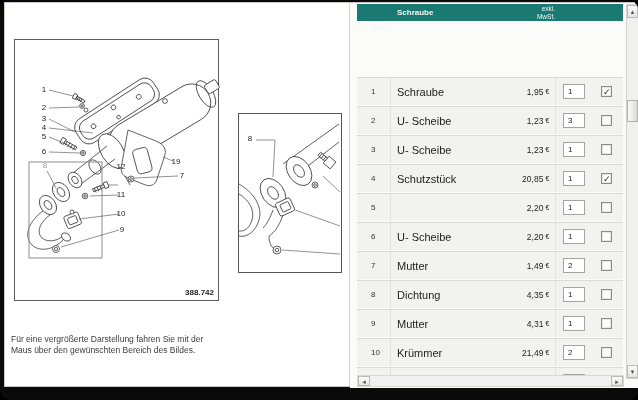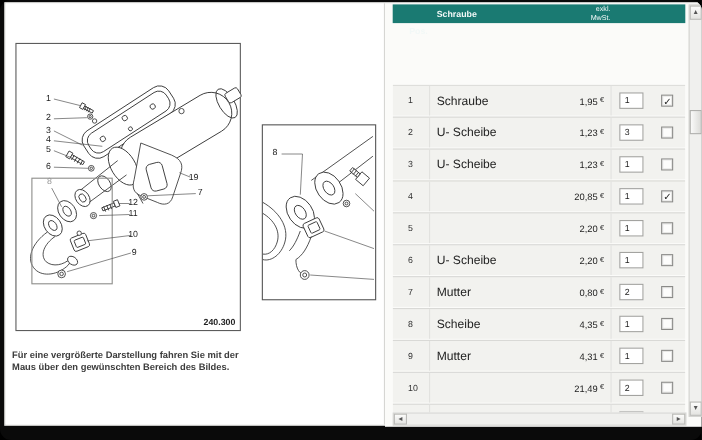--- a/index.html
+++ b/index.html
@@ -7,21 +7,21 @@
   .screen{position:relative;width:638px;height:400px;background:#0a0a0a;border-radius:10px;overflow:hidden;}
   .window{position:absolute;left:4px;top:2px;width:631px;height:385px;background:#fbfbf9;border:1px solid #c9c9c6;}
 
   
   .left-panel{position:absolute;left:0;top:0;width:345px;height:383px;background:#ffffff;border-right:1px solid #d6d6d3;}
   .drawing-box{position:absolute;left:9px;top:36px;width:205px;height:262px;border:1px solid #5c5c5c;background:#fff;}
   .drawing-box svg{position:absolute;left:0;top:0;}
   .figure-number{position:absolute;right:4px;bottom:3px;font-size:8px;font-weight:bold;color:#222;}
   .zoom-title{position:absolute;left:233px;top:95px;width:104px;text-align:center;font-size:8.5px;color:#111;}
   .zoom-box{position:absolute;left:233px;top:110px;width:104px;height:160px;border:1px solid #555;background:#fff;}
-  .hint{position:absolute;left:6px;top:314px;width:250px;font-size:8.5px;line-height:11px;color:#3c3c3c;white-space:pre-line;font-weight:bold;}
+  .hint{position:absolute;left:6px;top:331px;width:250px;font-size:8.5px;line-height:11px;color:#3c3c3c;white-space:pre-line;}
   .callout{position:absolute;transform:translate(-50%,-50%);font-size:8px;color:#1c1c1c;}
   .callout.faint{color:#9a9a9a;}
   svg .ln{stroke:#3a3a3a;stroke-width:0.8;fill:none;}
   svg .fw{stroke:#3a3a3a;stroke-width:0.8;fill:#ffffff;}
   svg .leader{stroke:#4a4a4a;stroke-width:0.6;fill:none;}
 
   
   .right-panel{position:absolute;left:345px;top:0;width:290px;height:385px;background:#fbfbf9;}
   .table-header{position:absolute;left:7px;top:1px;width:266px;height:17px;background:#1a7a72;color:#f2f8f7;}
   .table-header .h-pos{position:absolute;left:15px;top:4px;font-size:8px;font-weight:bold;margin-top:16px;}
@@ -156,21 +156,21 @@
             <path class="leader" d="M34,112 L65,113"></path>
             <path class="leader" d="M32,131 L41,148"></path>
             <path class="leader" d="M148,117 L158,121"></path>
             <path class="leader" d="M119,138 L163,136"></path>
             <path class="leader" d="M93,145 L103,145"></path>
             <path class="leader" d="M75,156 L103,155"></path>
             <path class="leader" d="M64,179 L104,174"></path>
             <path class="leader" d="M46,207 L104,190"></path>
           </g>
         </svg>
-        <span class="figure-number">240.300</span>
+        <span class="figure-number">388.742</span>
       </div>
 
       <div class="zoom-box">
         <svg width="102" height="158" viewBox="0 0 102 158">
           <path class="ln" d="M44,50 L100,10"></path>
           <path class="ln" d="M56,62 L100,28"></path>
           <g>
               <ellipse class="fw" transform="rotate(-35 60 57)" cx="60" cy="57" rx="11" ry="16"></ellipse>
              <ellipse class="ln" transform="rotate(-35 60 57)" cx="60" cy="57" rx="4.5" ry="7"></ellipse>
             </g>
@@ -210,21 +210,21 @@
 
       <span class="callout" style="left: 39px; top: 86px;">1</span>
         <span class="callout" style="left: 39px; top: 104px;">2</span>
         <span class="callout" style="left: 39px; top: 115px;">3</span>
         <span class="callout" style="left: 39px; top: 124px;">4</span>
         <span class="callout" style="left: 39px; top: 133px;">5</span>
         <span class="callout" style="left: 39px; top: 148px;">6</span>
         <span class="callout faint" style="left: 40px; top: 162px;">8</span>
         <span class="callout" style="left: 171px; top: 158px;">19</span>
         <span class="callout" style="left: 177px; top: 172px;">7</span>
-        <span class="callout" style="left: 116px; top: 181px;">12</span>
+        <span class="callout" style="left: 116px; top: 163px;">12</span>
         <span class="callout" style="left: 116px; top: 191px;">11</span>
         <span class="callout" style="left: 116px; top: 210px;">10</span>
         <span class="callout" style="left: 117px; top: 226px;">9</span>
         <span class="callout" style="left: 245px; top: 135px;">8</span>
 
       <div class="hint">Für eine vergrößerte Darstellung fahren Sie mit der
 Maus über den gewünschten Bereich des Bildes.</div>
     </div>
 
     <div class="right-panel">
@@ -265,20 +265,21 @@
             <div class="cell pos">3</div>
             <div class="cell name">U- Scheibe</div>
             <div class="cell price"><span>1,23</span><span class="euro">€</span></div>
             <input class="qty-input" value="1" style="">
             <div class="checkbox"></div>
           </div>
           <div class="part-row">
             <div class="vline v1"></div>
             <div class="vline v2"></div>
             <div class="cell pos">4</div>
+            <div class="cell name">Schutzstück</div>
             <div class="cell price"><span>20,85</span><span class="euro">€</span></div>
             <input class="qty-input" value="1" style="">
             <div class="checkbox checked">
               <span class="tick">✓</span>
             </div>
           </div>
           <div class="part-row">
             <div class="vline v1"></div>
             <div class="vline v2"></div>
             <div class="cell pos">5</div>
@@ -293,46 +294,47 @@
             <div class="cell name">U- Scheibe</div>
             <div class="cell price"><span>2,20</span><span class="euro">€</span></div>
             <input class="qty-input" value="1" style="">
             <div class="checkbox"></div>
           </div>
           <div class="part-row">
             <div class="vline v1"></div>
             <div class="vline v2"></div>
             <div class="cell pos">7</div>
             <div class="cell name">Mutter</div>
-            <div class="cell price"><span>0,80</span><span class="euro">€</span></div>
+            <div class="cell price"><span>1,49</span><span class="euro">€</span></div>
             <input class="qty-input" value="2" style="">
             <div class="checkbox"></div>
           </div>
           <div class="part-row">
             <div class="vline v1"></div>
             <div class="vline v2"></div>
             <div class="cell pos">8</div>
-            <div class="cell name">Scheibe</div>
+            <div class="cell name">Dichtung</div>
             <div class="cell price"><span>4,35</span><span class="euro">€</span></div>
             <input class="qty-input" value="1" style="">
             <div class="checkbox"></div>
           </div>
           <div class="part-row">
             <div class="vline v1"></div>
             <div class="vline v2"></div>
             <div class="cell pos">9</div>
             <div class="cell name">Mutter</div>
             <div class="cell price"><span>4,31</span><span class="euro">€</span></div>
             <input class="qty-input" value="1" style="">
             <div class="checkbox"></div>
           </div>
           <div class="part-row">
             <div class="vline v1"></div>
             <div class="vline v2"></div>
             <div class="cell pos">10</div>
+            <div class="cell name">Krümmer</div>
             <div class="cell price"><span>21,49</span><span class="euro">€</span></div>
             <input class="qty-input" value="2" style="">
             <div class="checkbox"></div>
           </div>
           <div class="part-row">
             <div class="vline v1"></div>
             <div class="vline v2"></div>
             <div class="cell pos">11</div>
             <div class="cell name"></div>
             <div class="cell price"><span></span></div>

